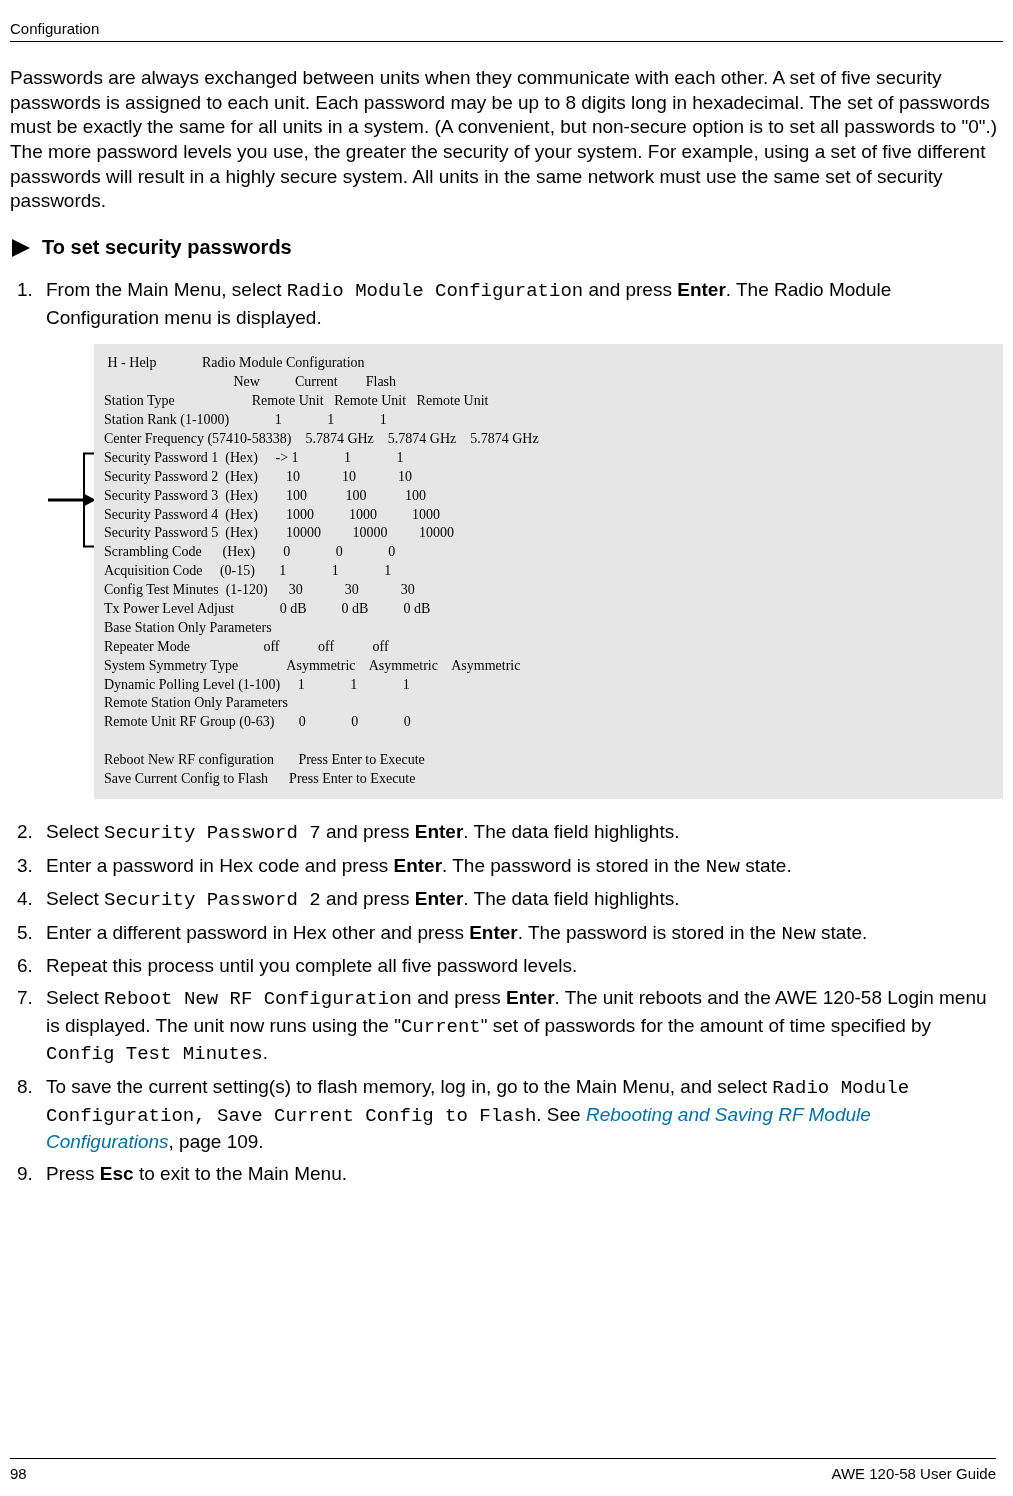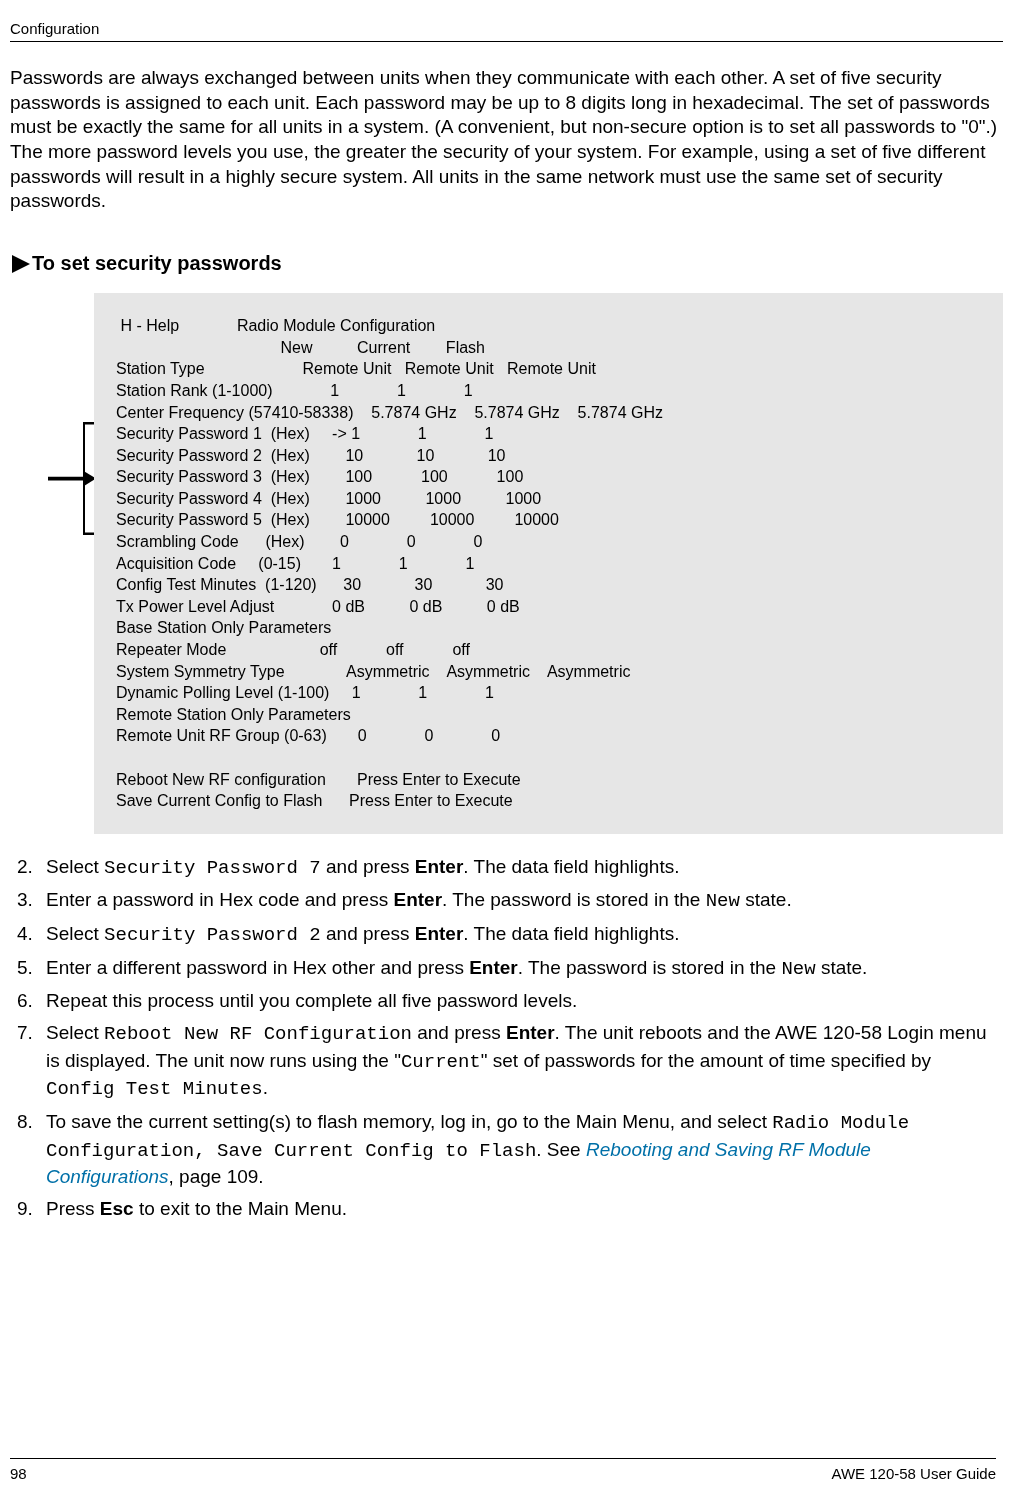--- a/index.html
+++ b/index.html
@@ -33,21 +33,22 @@
     margin: 0 0 18px 0;
   }
   p.body {
     font-size: 19px;
     line-height: 1.3;
     margin: 0 0 18px 0;
   }
   .proc-row {
     display: flex;
     align-items: center;
-    margin: 38px 0 18px 0;
+    gap: 10px;
+    margin: 22px 0 18px 0;
   }
   .proc-arrow {
     display: inline-block;
   }
   .proc-arrow svg { display:block; }
   .proc-title {
     font-family: Helvetica, Arial, sans-serif;
     font-size: 20px;
     font-weight: bold;
   }
@@ -79,23 +80,23 @@
     width: 50px;
     position: relative;
     flex: 0 0 50px;
   }
   .terminal {
     background: #e6e6e6;
     padding: 10px 20px 10px 10px;
     flex: 1 1 auto;
   }
   .terminal pre {
-    margin:12px;
-    font-family: Liberation Sans, sans-serif;
-    font-size: 16px;
+    margin:0;
+    font-family: Liberation Serif, serif;
+    font-size: 14px;
     line-height: 1.35;
     white-space: pre;
   }
   .bracket-svg {
     position:absolute;
     left:0; top:0; width:50px; height:100%;
   }
   .footer {
     position:absolute;
     bottom: 14px;
@@ -119,20 +120,25 @@
 
   <div class="proc-row">
     <span class="proc-arrow">
       <svg width="22" height="22" viewBox="0 0 22 22">
           <polygon points="2,2 20,11 2,20" fill="#000"></polygon>
         </svg>
     </span>
     <span class="proc-title">To set security passwords</span>
   </div>
 
+  <ol class="steps">
+    <li>
+      <span>From the Main Menu, select </span><code class="mono">Radio Module Configuration</code><span> and press </span><span class="bold">Enter</span><span>. The Radio Module Configuration menu is displayed.</span>
+    </li>
+  </ol>
 
   <div class="term-wrap">
     <div class="gutter">
       <svg class="bracket-svg" viewBox="0 0 50 440" preserveAspectRatio="none">
         <path d="M50 106 L40 106 L40 196 L50 196" stroke="#000" stroke-width="2" fill="none"></path>
         <line x1="4" y1="151" x2="40" y2="151" stroke="#000" stroke-width="3"></line>
         <polygon points="40,145 52,151 40,157" fill="#000"></polygon>
       </svg>
     </div>
     <div class="terminal">

